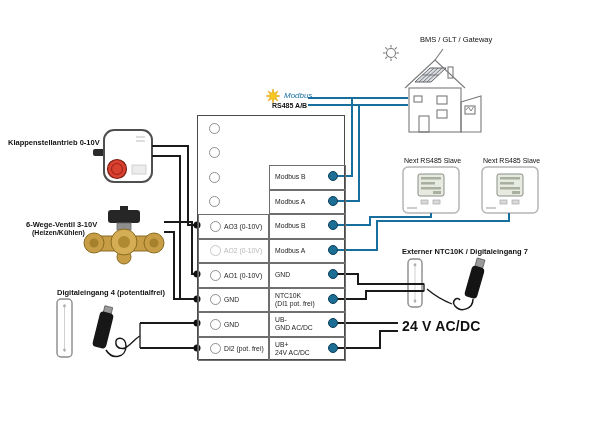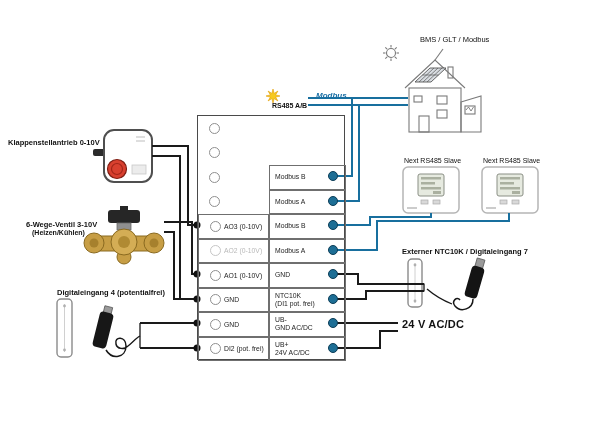--- a/index.html
+++ b/index.html
@@ -17,22 +17,22 @@
   .llab{font-size:6.8px;color:#1c1c1c;margin-left:3px;white-space:nowrap;}
   .dim .circ{border-color:#c6c6c6;}
   .dim .llab{color:#b8b8b8;}
   .rrow{position:absolute;left:71px;width:77px;height:24.5px;border:1px solid #6f6f6f;
         box-sizing:border-box;display:flex;flex-direction:column;justify-content:center;
         padding-left:5px;}
   .rlab{font-size:6.8px;color:#1c1c1c;line-height:1.2;white-space:nowrap;}
   
   .lbl{position:absolute;font-size:7.5px;color:#111;white-space:nowrap;z-index:3;}
   .b{font-weight:bold;}
-  .modbus-txt{color:#1a6fa5;font-weight:bold;font-style:italic;font-size:8px;margin-left:32px;}
-  .pwr{font-size:11px;font-weight:bold;letter-spacing:0.2px;}
+  .modbus-txt{color:#1a6fa5;font-weight:normal;font-style:italic;font-size:8px;}
+  .pwr{font-size:14px;font-weight:bold;letter-spacing:0.2px;}
   .small{font-size:7px;}
 </style>
 </head>
 <body>
 
 <div class="stage">
 
   <svg class="art" width="600" height="424" viewBox="0 0 600 424">
 
     <g>
@@ -248,20 +248,20 @@
     <div class="rrow" style="top:220.5px">
       <span class="rlab">UB+</span>
       <span class="rlab">24V AC/DC</span>
       </div>
   </div>
 
   <div class="lbl b" style="left:8px;top:138px">Klappenstellantrieb 0-10V</div>
   <div class="lbl b" style="left:26px;top:220px">6-Wege-Ventil 3-10V</div>
   <div class="lbl b small" style="left:32px;top:229px">(Heizen/Kühlen)</div>
   <div class="lbl b" style="left:57px;top:288px">Digitaleingang 4 (potentialfrei)</div>
-  <div class="lbl" style="left:420px;top:35px">BMS / GLT / Modbus</div>
+  <div class="lbl" style="left:420px;top:35px">BMS / GLT / Gateway</div>
   <div class="lbl modbus-txt" style="left:284px;top:91px">Modbus</div>
   <div class="lbl b small" style="left:272px;top:102px">RS485 A/B</div>
   <div class="lbl small" style="left:404px;top:157px">Next RS485 Slave</div>
   <div class="lbl small" style="left:483px;top:157px">Next RS485 Slave</div>
   <div class="lbl b" style="left:402px;top:247px">Externer NTC10K / Digitaleingang 7</div>
   <div class="lbl pwr" style="left:402px;top:318px">24 V AC/DC</div>
 </div>
 
 </body></html>

